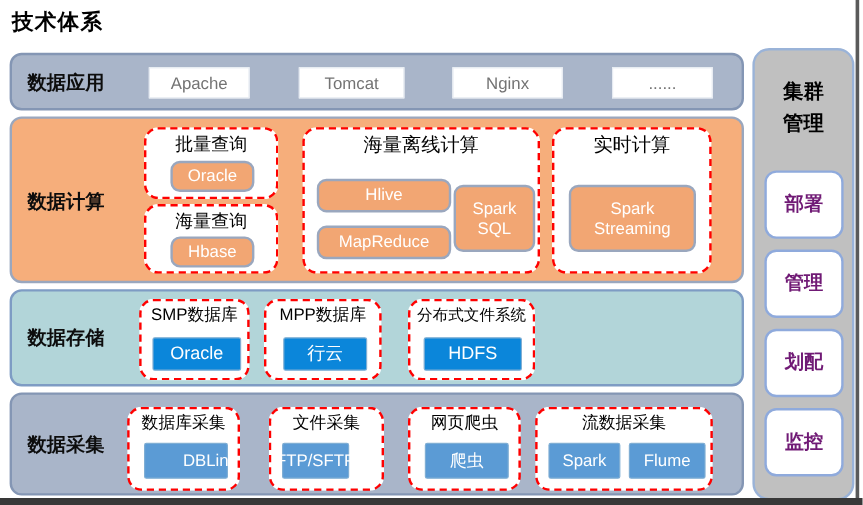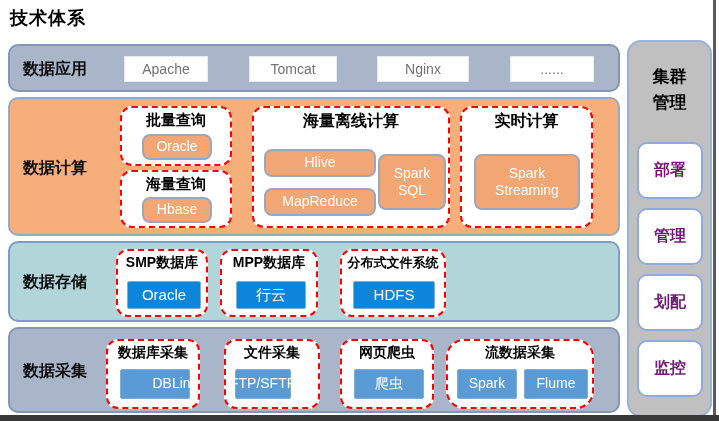--- a/index.html
+++ b/index.html
@@ -21,21 +21,21 @@
   .app-item{
     position:absolute;top:10px;height:26px;background:#fff;border:1px solid #e6ebf2;
     display:flex;align-items:center;justify-content:center;
     font-size:14px;color:#737373;box-sizing:border-box;
   }
 
   
   .dgroup{
     position:absolute;background:#fff;border:2px dashed #ff0000;border-radius:12px;box-sizing:border-box;
   }
-  .dgroup-title{text-align:center;font-weight:700;color:#000;margin-top:3px;white-space:nowrap;}
+  .dgroup-title{text-align:center;font-weight:400;color:#000;margin-top:3px;white-space:nowrap;}
   .fs15{font-size:15px;} .fs16{font-size:16px;} .fs14{font-size:14px;} .fs13{font-size:13px;}
 
   
   .chip{
     position:absolute;display:flex;align-items:center;justify-content:center;text-align:center;
     color:#ffffff;box-sizing:border-box;line-height:1.25;
   }
   .chip-orange{background:#f2a673;border:2px solid #9aa7be;border-radius:8px;font-size:14px;}
   .chip-blue{background:#0b86da;border:1px solid #7faed4;border-radius:2px;font-size:15px;}
   .chip-steel{background:#5b9bd5;border:1px solid #7faed4;border-radius:2px;font-size:14px;}
@@ -131,21 +131,21 @@
     <div class="dgroup" style="left:214px;top:10px;width:96px;height:70px;">
       <div class="dgroup-title fs14">文件采集</div>
       <div class="chip chip-steel" style="left:9px;top:28px;width:56px;height:30px;">FTP/SFTP</div>
     </div>
 
     <div class="dgroup" style="left:330px;top:10px;width:94px;height:70px;">
       <div class="dgroup-title fs14">网页爬虫</div>
       <div class="chip chip-steel" style="left:12px;top:28px;width:70px;height:30px;">爬虫</div>
     </div>
 
-    <div class="dgroup" style="left:436px;top:10px;width:148px;height:70px;border-radius:18px;">
+    <div class="dgroup" style="left:436px;top:10px;width:148px;height:70px;">
       <div class="dgroup-title fs14">流数据采集</div>
       <div class="chip chip-steel" style="left:9px;top:28px;width:60px;height:30px;">Spark</div>
       <div class="chip chip-steel" style="left:76px;top:28px;width:64px;height:30px;">Flume</div>
     </div>
   </div>
 
   <div class="sidebar">
     <div class="sidebar-title">集群管理</div>
     <div class="side-item" style="top:100px;">部署</div>
     <div class="side-item" style="top:166px;">管理</div>

